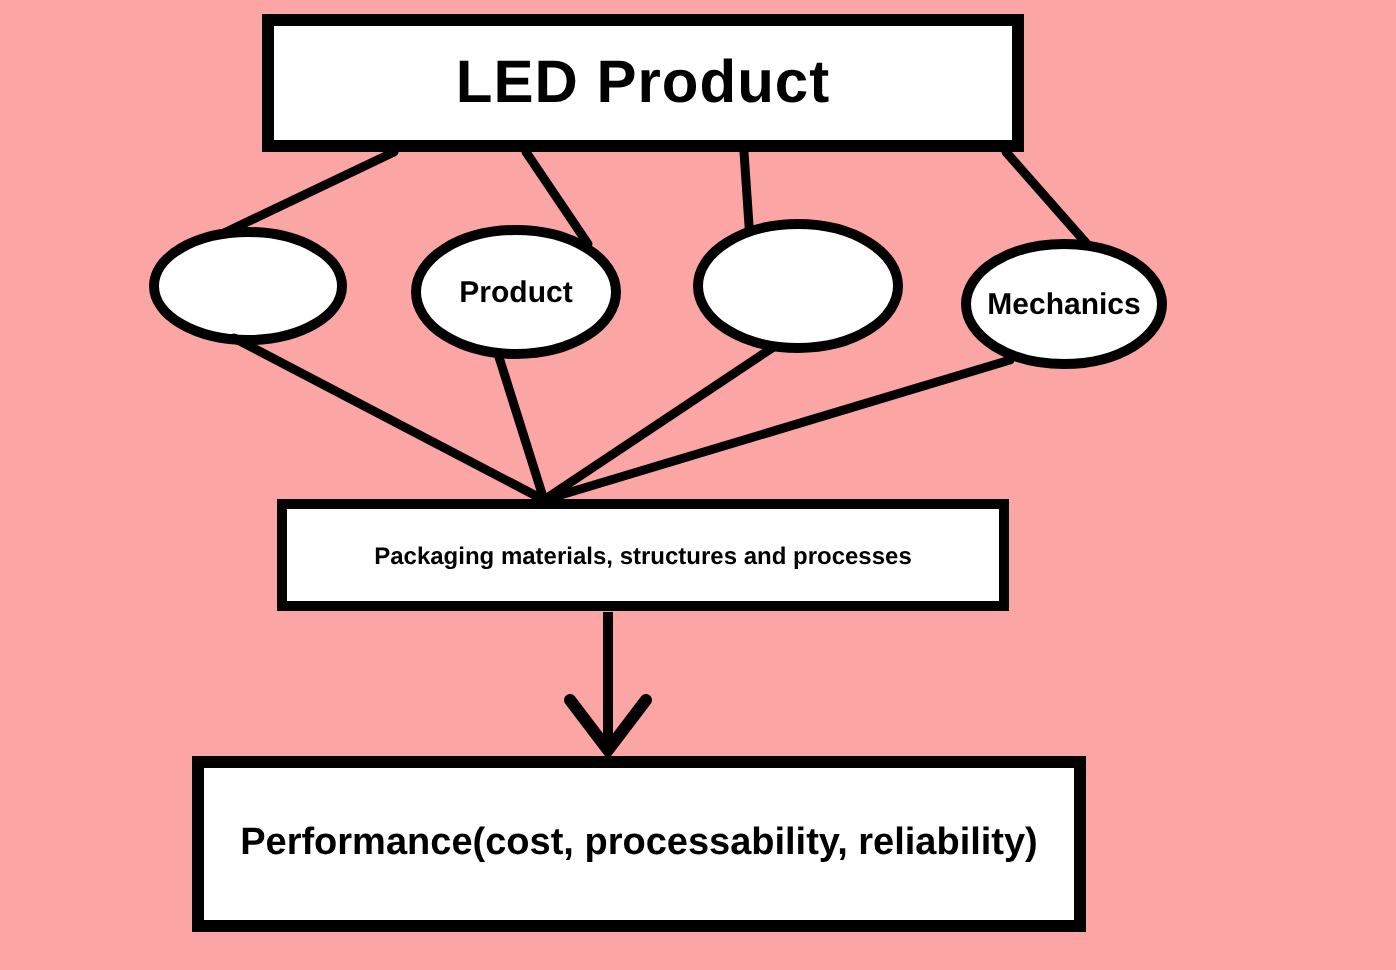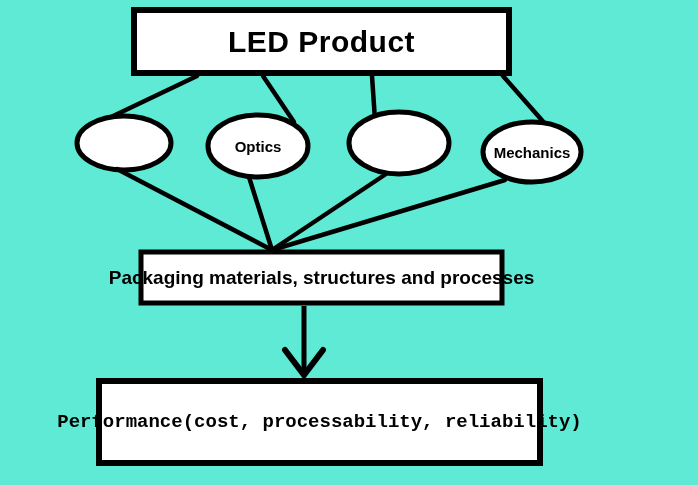--- a/index.html
+++ b/index.html
@@ -7,21 +7,21 @@
     padding: 0;
     background: #ffffff;
   }
   body {
     font-family: "Liberation Sans", sans-serif;
   }
   #diagram-root {
     position: relative;
     width: 698px;
     height: 485px;
-    background: #5eead4;
+    background: #fca5a5;
     overflow: hidden;
   }
   #diagram-svg {
     position: absolute;
     left: 0;
     top: 0;
     width: 698px;
     height: 485px;
   }
   .node-label {
@@ -37,21 +37,21 @@
     pointer-events: none;
   }
   .label-title {
     font-size: 30px;
     letter-spacing: 0.5px;
   }
   .label-ellipse {
     font-size: 15px;
   }
   .label-mid {
-    font-size: 19px;
+    font-size: 12px;
   }
   .label-bottom {
     font-size: 19px;
   }
 </style>
 </head>
 <body>
 
 <div id="diagram-root">
 
@@ -78,22 +78,22 @@
 
     <line x1="304" y1="306" x2="304" y2="375" stroke="#000000" stroke-width="5"></line>
     <polyline points="285,350 304,375 323,350" fill="none" stroke="#000000" stroke-width="6" stroke-linecap="round" stroke-linejoin="miter"></polyline>
 
     <rect x="99" y="381" width="441" height="82" fill="#ffffff" stroke="#000000" stroke-width="6"></rect>
   </svg>
 
   <div class="node-label label-title" style="left:134px; top:10px; width:375px; height:63px;">LED Product</div>
 
 
-  <div class="node-label label-ellipse" style="left:208px; top:119px; width:100px; height:54px;">Optics</div>
+  <div class="node-label label-ellipse" style="left:208px; top:119px; width:100px; height:54px;">Product</div>
 
 
   <div class="node-label label-ellipse" style="left:483px; top:125px; width:98px; height:54px;">Mechanics</div>
 
   <div class="node-label label-mid" style="left:141px; top:252px; width:361px; height:51px;">Packaging materials, structures and processes</div>
 
-  <div class="node-label label-bottom" style="left:99px; top:381px; width:441px; height:82px;font-family:Liberation Mono, monospace;">Performance(cost, processability, reliability)</div>
+  <div class="node-label label-bottom" style="left:99px; top:381px; width:441px; height:82px;">Performance(cost, processability, reliability)</div>
 
 </div>
 
 </body></html>

